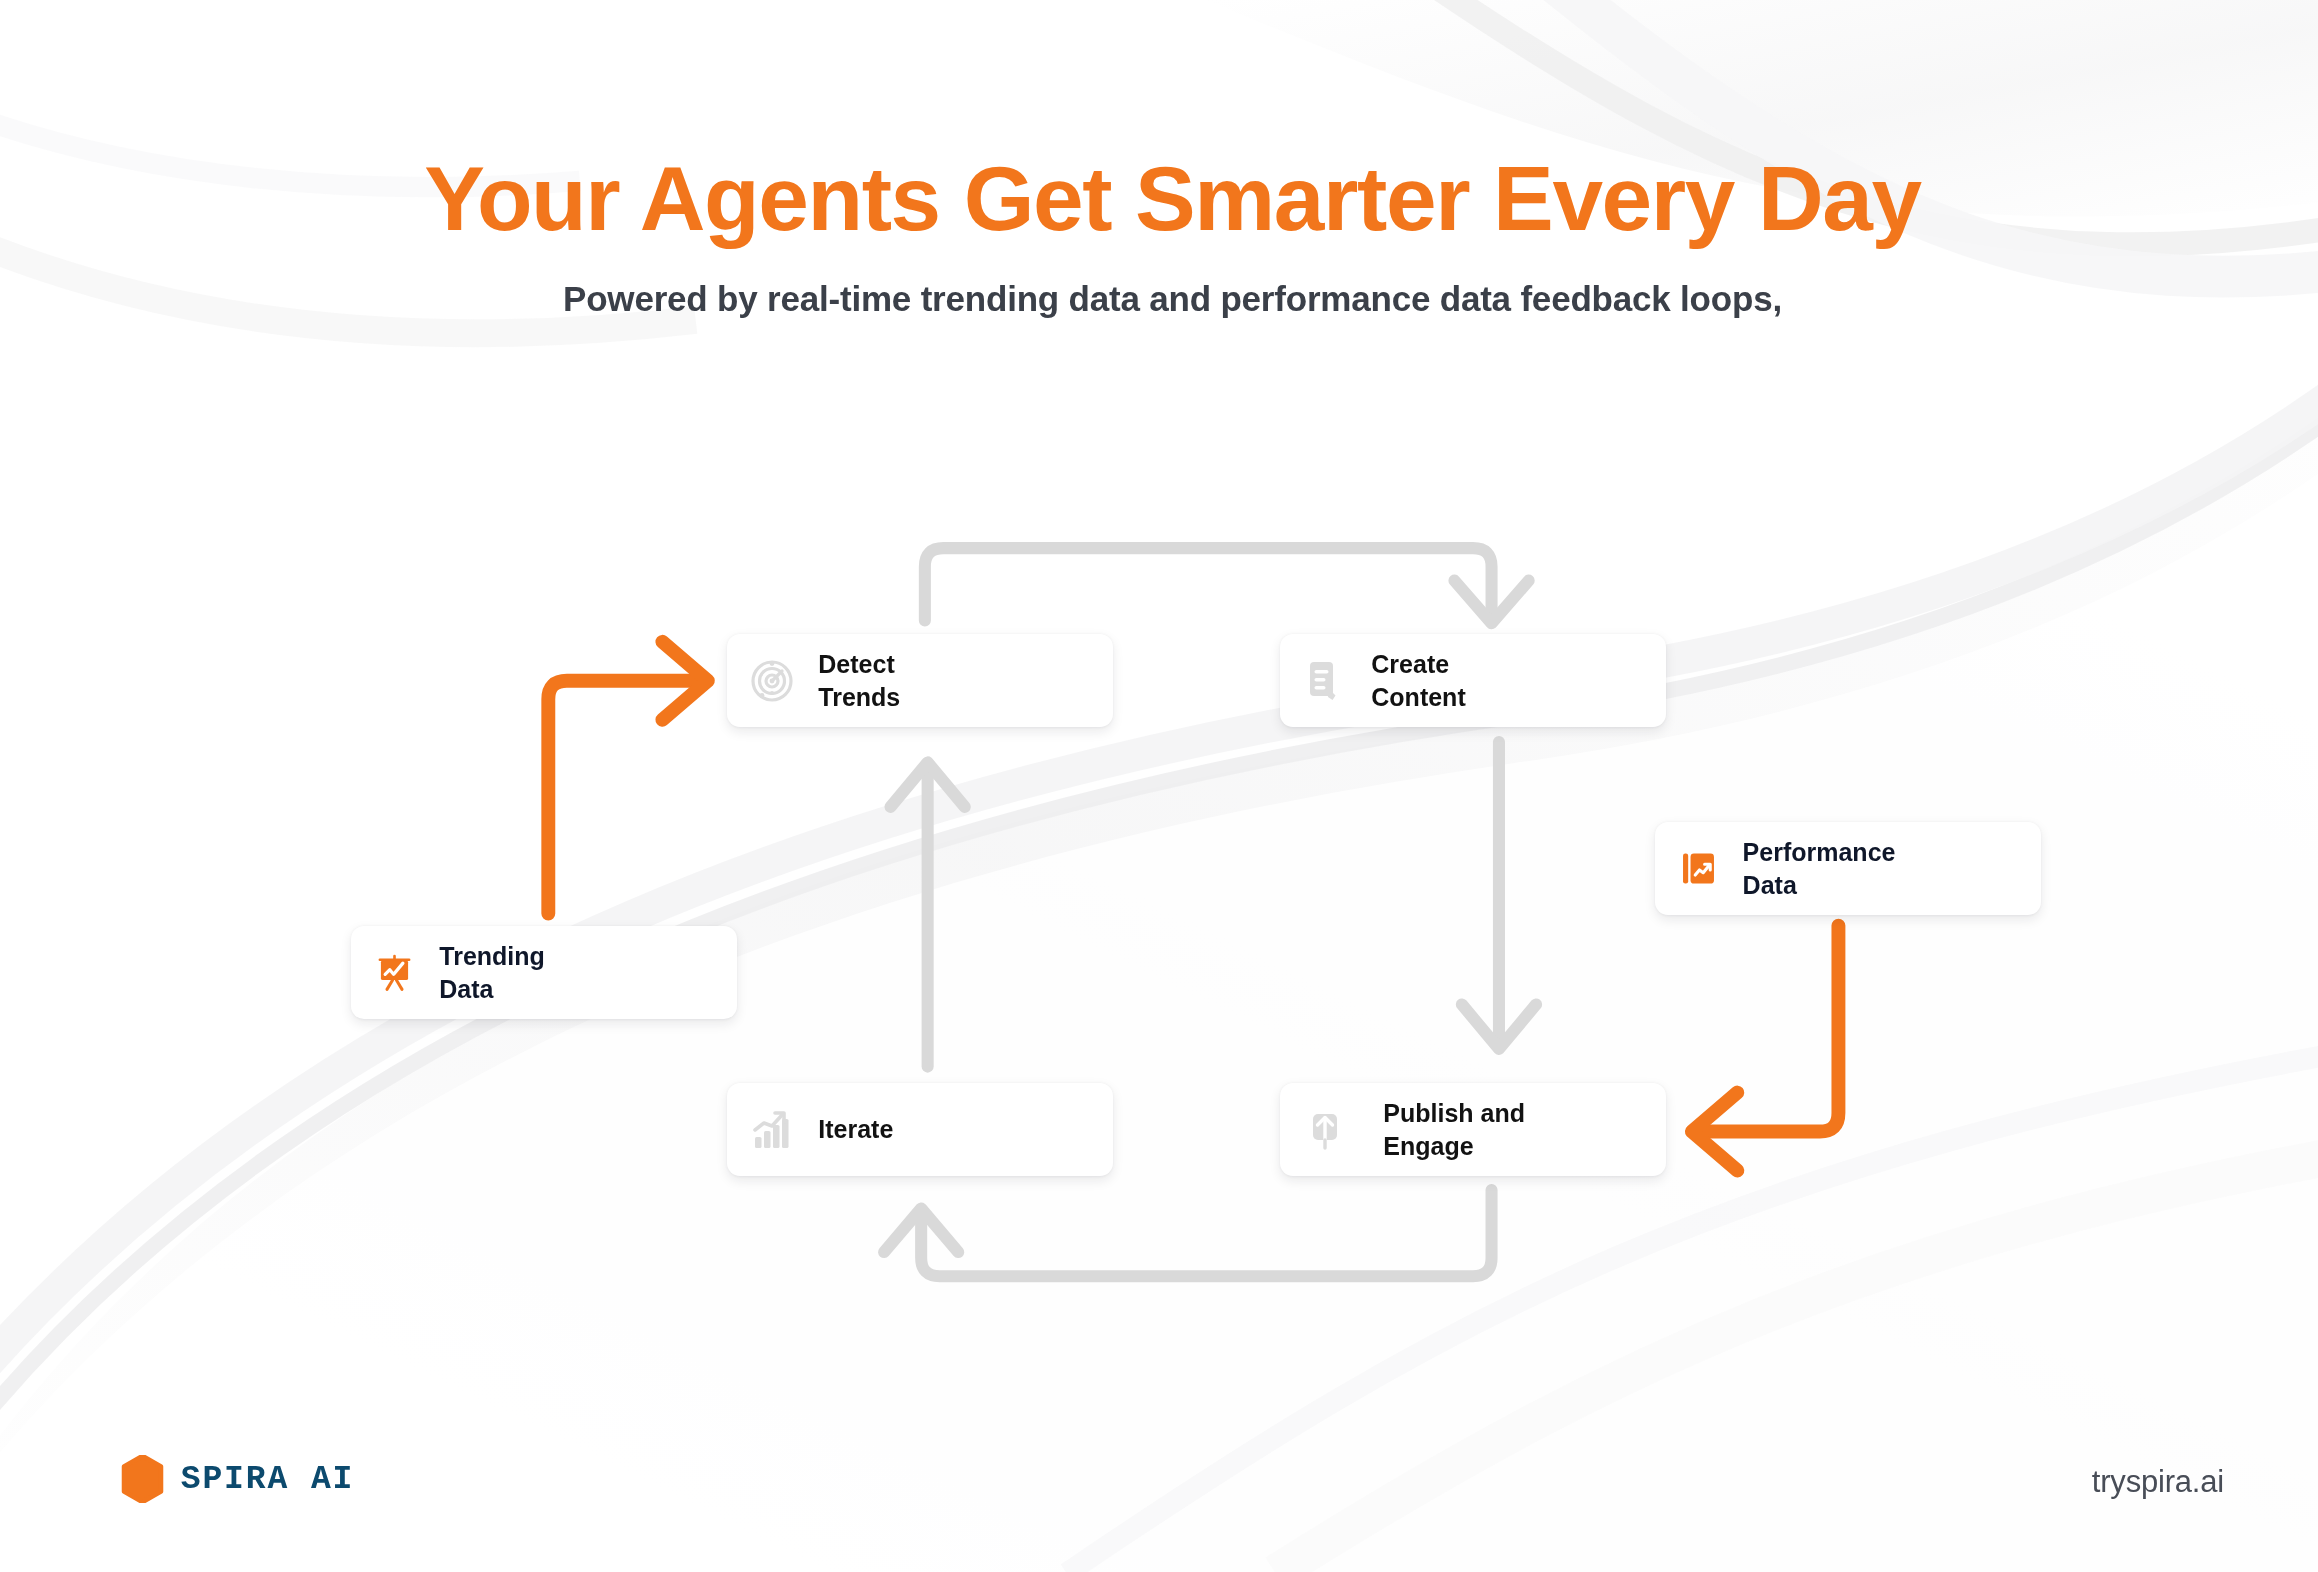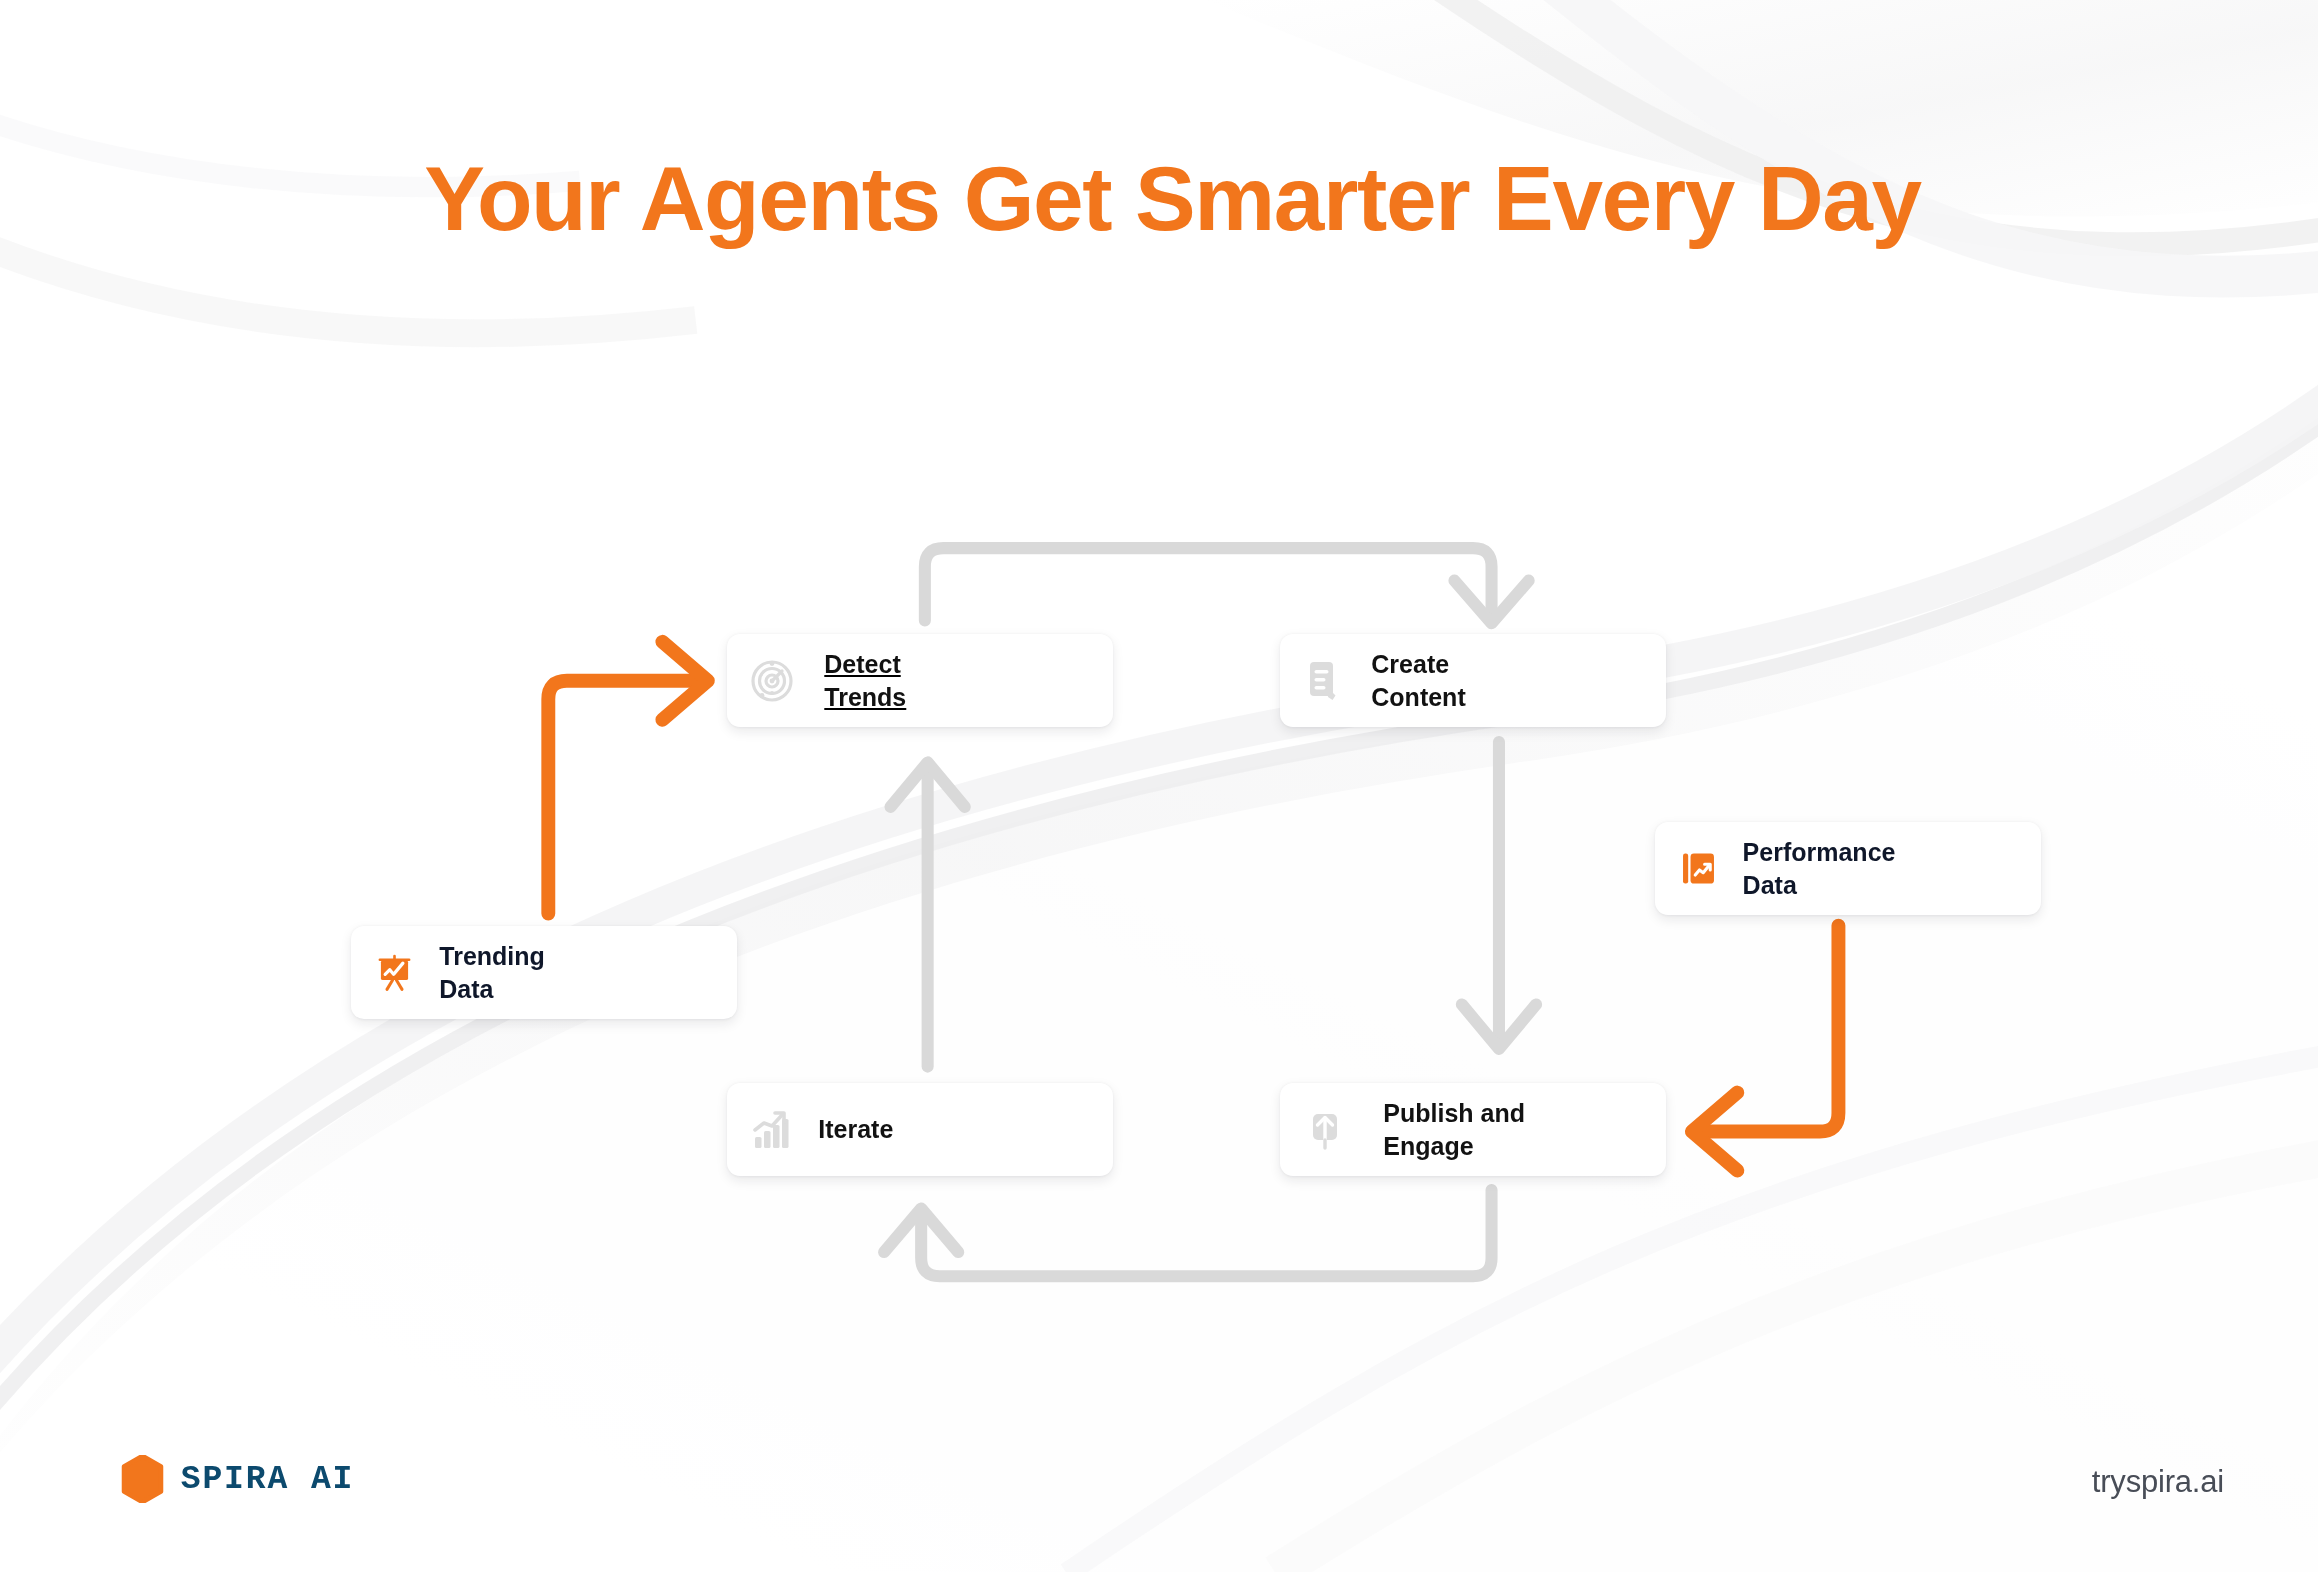--- a/index.html
+++ b/index.html
@@ -46,21 +46,21 @@
   }
   .node .ico{flex:0 0 auto;display:flex;align-items:center;justify-content:center;}
   .node .lbl{
     font-size:25px;line-height:1.30;
     font-weight:600;color:#121212;
     white-space:pre-line;
   }
   .node.accent .lbl{color:#0f172a;}
 
   
-  #node-detect   {left:727px;top:634px;width:386px;height:93px;padding:0 0 0 21.3px;gap:28px;text-decoration:underline;}
+  #node-detect   {left:727px;top:634px;width:386px;height:93px;padding:0 0 0 21.3px;gap:22px;}
   #node-create   {left:1280px;top:634px;width:386px;height:93px;padding:0 0 0 21.3px;gap:22px;}
   #node-iterate  {left:727px;top:1083px;width:386px;height:93px;padding:0 0 0 21.3px;gap:22px;align-items:center;}
   #node-publish  {left:1280px;top:1083px;width:386px;height:93px;padding:0 0 0 21.3px;gap:34px;}
   #node-trending {left:351px;top:926px;width:386px;height:93px;padding:0 0 0 21.3px;gap:22px;}
   #node-perf     {left:1655px;top:822px;width:386px;height:93px;padding:0 0 0 21.3px;gap:21.3px;}
 
   
   .footer{position:absolute;left:0;bottom:0;width:2345px;height:158px;z-index:3;}
   .brand{position:absolute;left:121px;bottom:70px;display:flex;align-items:center;gap:16.7px;}
   .brand .hex{width:43px;height:48px;flex:0 0 auto;}
@@ -114,21 +114,21 @@
     <path d="M -60 520 C 380 700 900 760 1500 690" fill="none" stroke="#f5f5f6" stroke-width="60" opacity="0.75"></path>
     <path d="M -60 250 C 300 380 760 430 1250 390" fill="none" stroke="#f8f8f9" stroke-width="44" opacity="0.7"></path>
 
     <path d="M 2300 3392 C 3100 2850 3700 2500 5160 2250" fill="none" stroke="#f5f5f6" stroke-width="46" opacity="0.6"></path>
     <path d="M 2750 3392 C 3450 2950 4050 2660 5160 2470" fill="none" stroke="#fafafa" stroke-width="80" opacity="0.7"></path>
   </svg>
 
   <header class="header">
     <h1 class="title">Your Agents Get Smarter Every Day</h1>
     <p class="subtitle">
-      <br>
+      <span>Powered by real-time trending data and performance data feedback loops,</span><br>
     </p>
   </header>
 
   <svg id="edges" viewBox="0 0 5056 3392">
     <g fill="none" stroke="#d9d9d9" stroke-width="26" stroke-linecap="round" stroke-linejoin="round">
 
       <g>
         <path d="M 1994 1338 L 1994 1222 Q 1994 1182 2034 1182 L 3176 1182 Q 3216 1182 3216 1222 L 3216 1330"></path>
         <path d="M 3136 1252 L 3216 1344 L 3296 1252"></path>
       </g>

